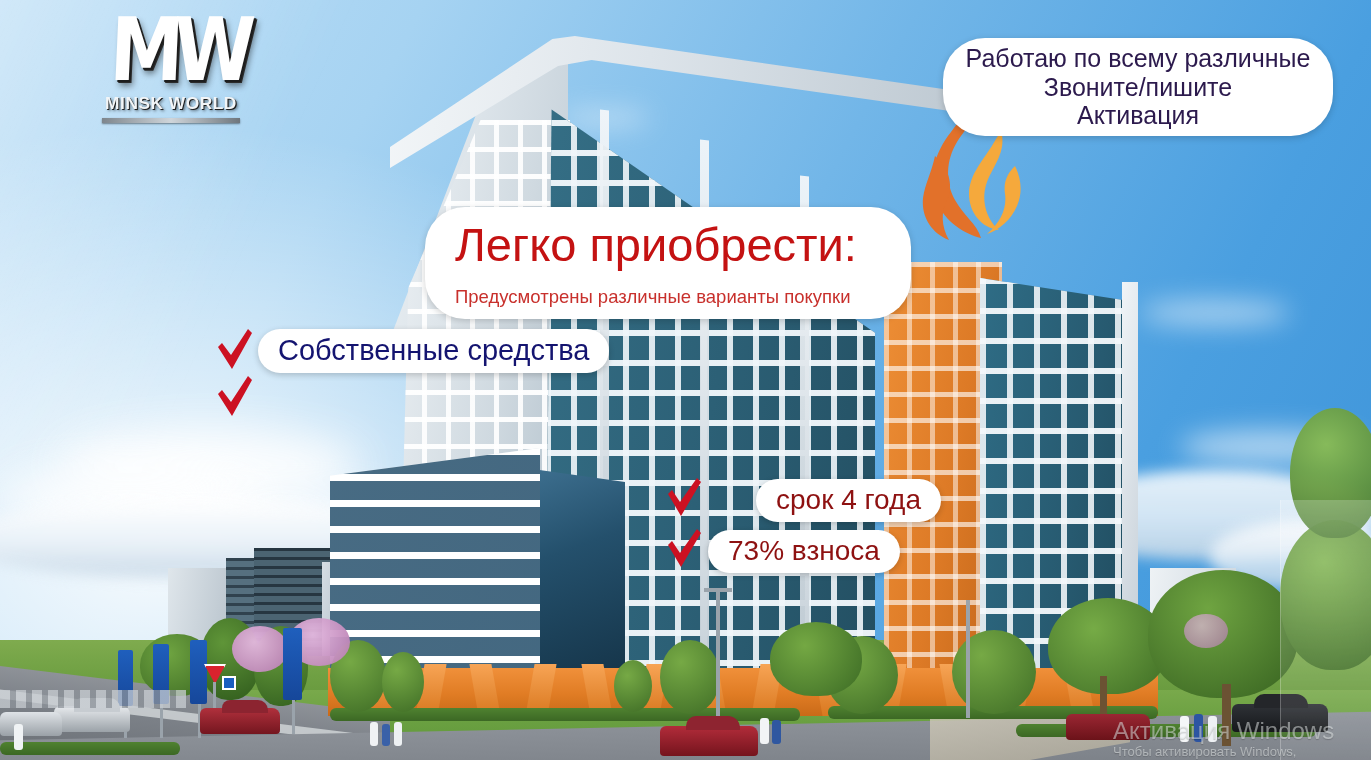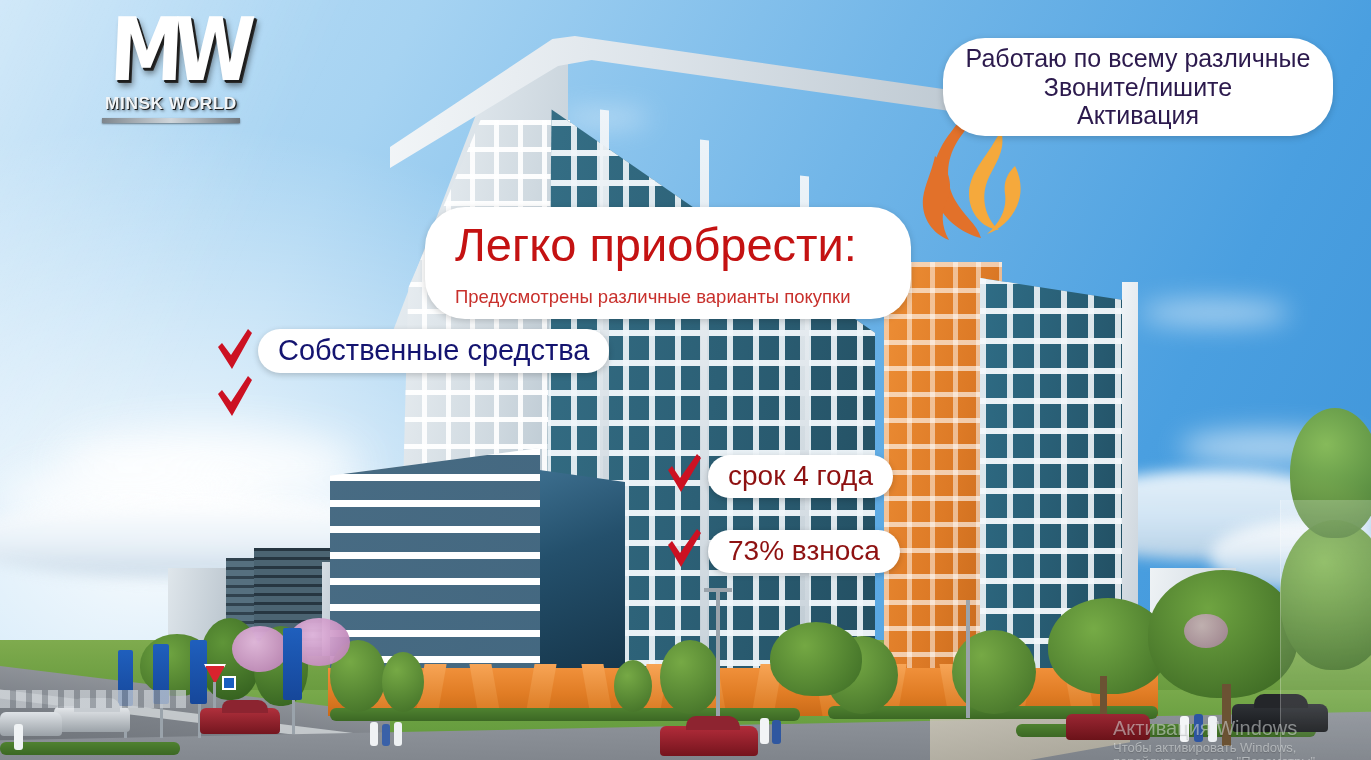--- a/index.html
+++ b/index.html
@@ -168,21 +168,21 @@
   
   .flame{position:absolute;left:915px;top:78px;width:118px;height:165px;}
 
   
   .watermark{
     position:absolute;left:1113px;top:718px;width:250px;
     text-align:left;color:rgba(235,240,240,.50);
     text-shadow:0 1px 1px rgba(0,0,0,.18);
     pointer-events:none;
   }
-  .wm1{font-size:20px;line-height:1.05;}
+  .wm1{font-size:24px;line-height:1.05;}
   .wm2{font-size:13px;line-height:1.1;margin-top:2px;}
 
   .glass{
     position:absolute;right:0;top:500px;width:90px;height:260px;
     background:linear-gradient(180deg,rgba(255,255,255,.22),rgba(255,255,255,.06));
     border-left:1px solid rgba(255,255,255,.25);
   }
 </style>
 </head>
 <body>
@@ -399,21 +399,21 @@
   <div class="checkrow" style="left:214px;top:374px;">
     <span class="tick">
       <svg viewBox="0 0 40 46" width="40" height="46" aria-hidden="true">
         <path d="M4 20 L8 16 L17 28 L34 2 L38 6 L18 42 Z" fill="#cc1122"></path>
       </svg>
     </span>
   </div>
 
 
 
-  <div class="checkrow" style="left:664px;top:452px;">
+  <div class="checkrow" style="left:664px;top:476px;gap:48px;">
     <span class="tick">
       <svg viewBox="0 0 40 46" width="40" height="46" aria-hidden="true">
         <path d="M4 18 L8 14 L16 26 L33 2 L37 6 L17 40 Z" fill="#cc1122"></path>
       </svg>
     </span>
     <span class="pill darkred">срок 4 года</span>
   </div>
 
   <div class="checkrow" style="left:664px;top:527px;">
     <span class="tick">

